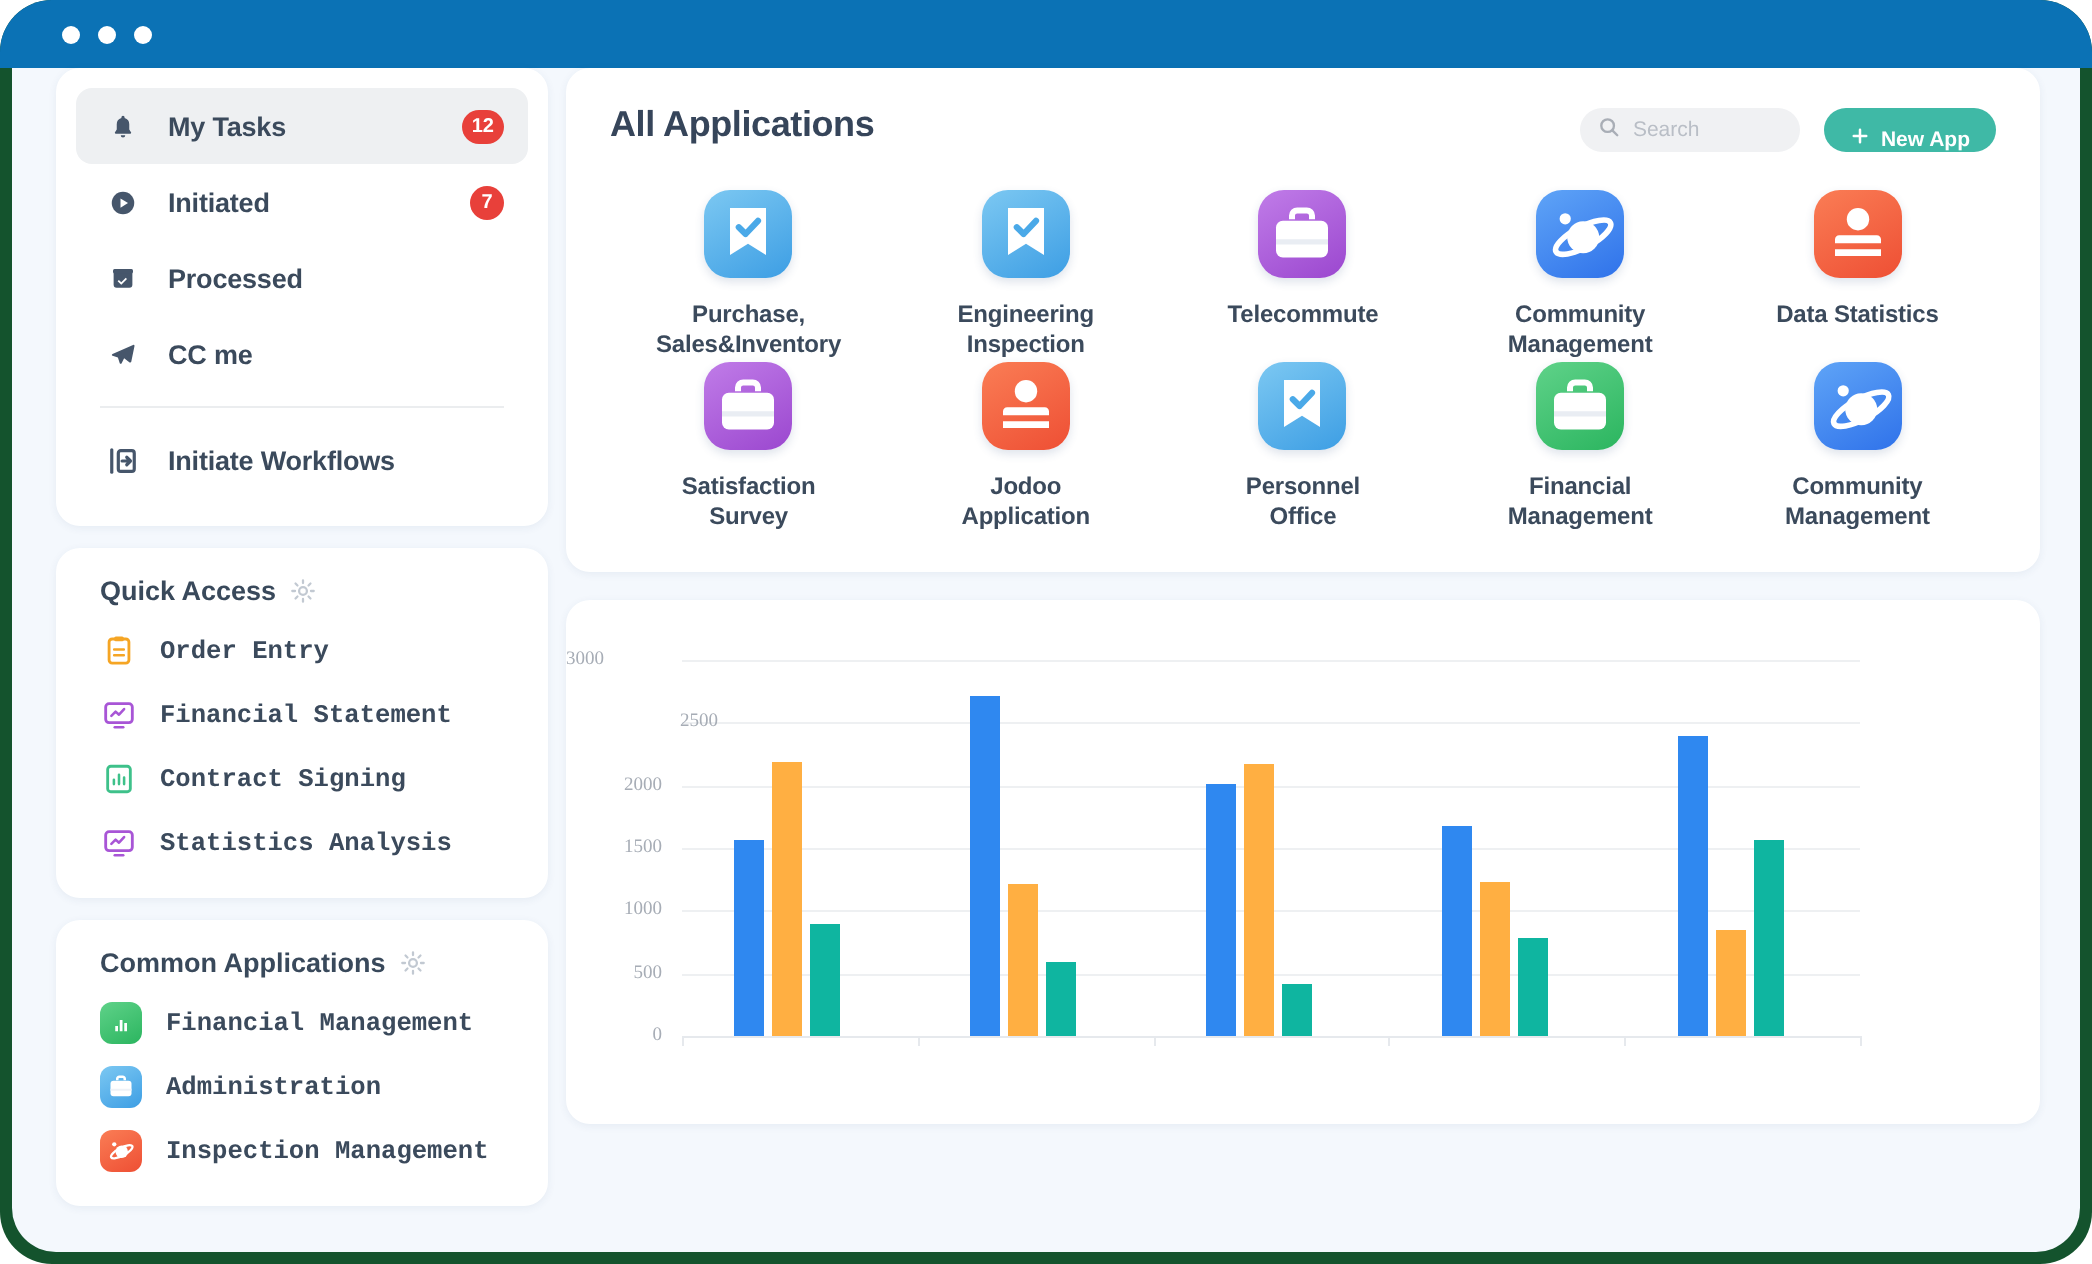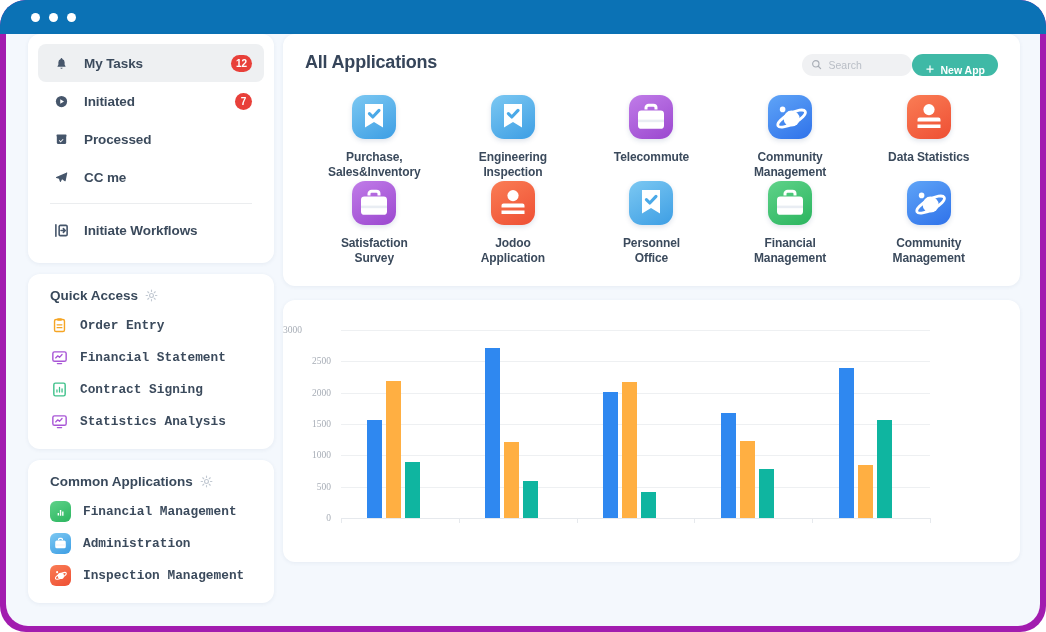--- a/index.html
+++ b/index.html
@@ -9,21 +9,21 @@
     font-family: "Liberation Sans", sans-serif;
     overflow: hidden;
   }
 
   
   .window {
     position: absolute; left: 0; top: 0;
     width: 1046px; height: 632px;
     border-radius: 26px 26px 26px 26px;
     overflow: hidden;
-    background: #a21caf;
+    background: #14532d;
   }
   .titlebar {
     position: absolute; left: 0; top: 0;
     width: 1046px; height: 34px;
     background: #0b72b5;
     border-radius: 24px 24px 0 0;
     display: flex; align-items: center;
   }
   .titlebar .dots { display: flex; gap: 9px; margin-left: 31px; }
   .dot { width: 9px; height: 9px; border-radius: 50%; background: #ffffff; }
@@ -104,21 +104,21 @@
   
   .main { position: absolute; left: 277px; top: 0px; width: 737px; }
 
   .apps-card { padding: 18px 22px 20px 22px; position: relative; }
   .apps-title {
     font-size: 18px; font-weight: bold; color: #36455a;
     letter-spacing: -0.2px;
   }
   .apps-tools {
     position: absolute; right: 22px; top: 20px;
-    display: flex; align-items: center; gap: 0;
+    display: flex; align-items: center; gap: 12px;
   }
   .search-pill {
     width: 110px; height: 22px;
     background: #f0f1f3; border-radius: 11px;
     display: flex; align-items: center; padding: 0 9px; gap: 6px;
   }
   .search-pill .ph { font-size: 10.5px; color: #b9bec6; }
   .newapp-btn {
     height: 22px; border-radius: 11px;
     background: #3fb9a6; color: #fff;
@@ -459,21 +459,21 @@
             <div class="ytick" style="top: 218px; right: 689px;">0</div>
             <div class="gridline" style="left: 58px; width: 589px; top: 186.667px;"></div>
             <div class="ytick" style="top: 186.667px; right: 689px;">500</div>
             <div class="gridline" style="left: 58px; width: 589px; top: 155.333px;"></div>
             <div class="ytick" style="top: 155.333px; right: 689px;">1000</div>
             <div class="gridline" style="left: 58px; width: 589px; top: 124px;"></div>
             <div class="ytick" style="top: 124px; right: 689px;">1500</div>
             <div class="gridline" style="left: 58px; width: 589px; top: 92.6667px;"></div>
             <div class="ytick" style="top: 92.6667px; right: 689px;">2000</div>
             <div class="gridline" style="left: 58px; width: 589px; top: 61.3333px;"></div>
-            <div class="ytick" style="top: 61.3333px; right: 689px;">2500</div>
+            <div class="ytick" style="top: 61.3333px; right: 661px;">2500</div>
             <div class="gridline" style="left: 58px; width: 589px; top: 30px;"></div>
             <div class="ytick" style="top: 30px; right: 718px;">3000</div>
             <div class="axis-base" style="left: 58px; width: 589px; top: 218px;"></div>
             <div class="xtick" style="left: 58px; top: 218px;"></div>
             <div class="xtick" style="left: 175.8px; top: 218px;"></div>
             <div class="xtick" style="left: 293.6px; top: 218px;"></div>
             <div class="xtick" style="left: 411.4px; top: 218px;"></div>
             <div class="xtick" style="left: 529.2px; top: 218px;"></div>
             <div class="xtick" style="left: 647px; top: 218px;"></div>
             <div class="bar" style="left: 84.4px; height: 98.3867px; bottom: 44px; background: rgb(47, 136, 240);"></div>

